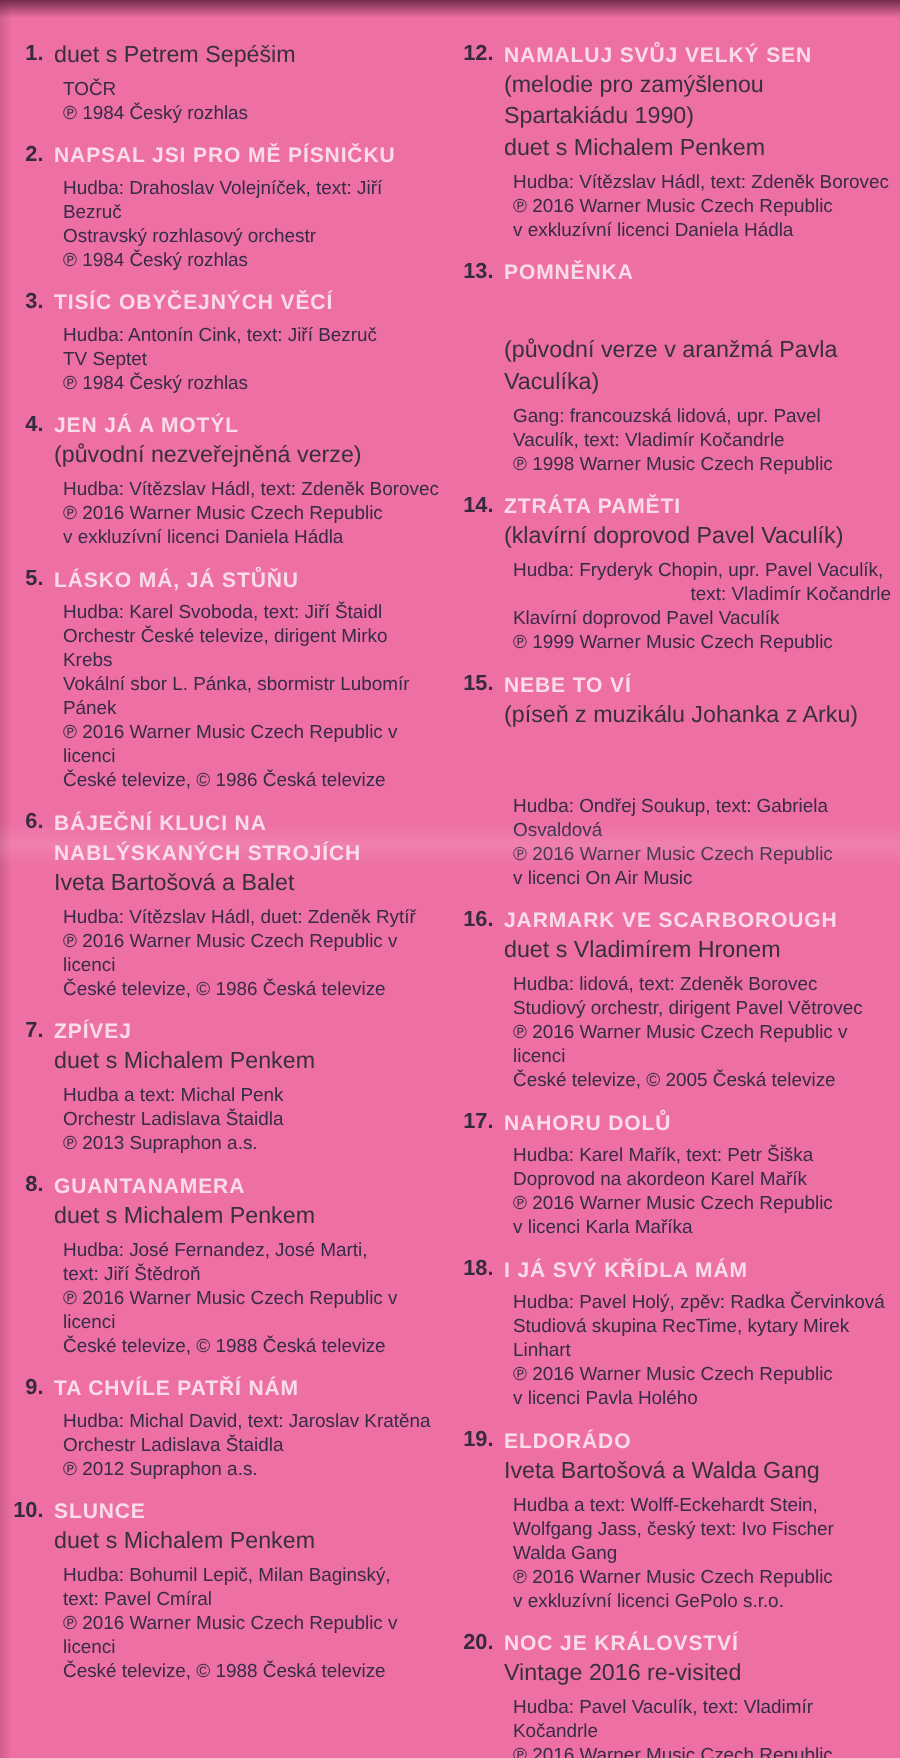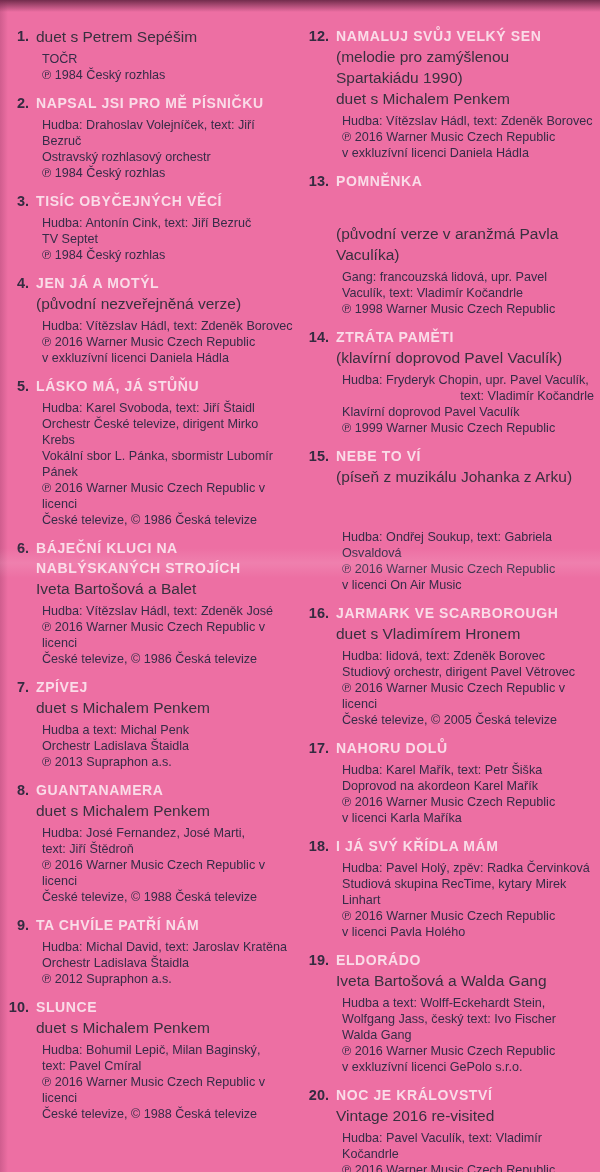--- a/index.html
+++ b/index.html
@@ -150,21 +150,21 @@
               <div class="credit-line" style="color: rgb(54, 44, 72);">České televize, © 1986 Česká televize</div>
             </div>
           </div>
         </div>
         <div class="track">
           <div class="num" style="color: rgb(52, 43, 64);">6.</div>
           <div class="body">
             <div class="title" style="color: rgb(250, 220, 232);">BÁJEČNÍ KLUCI NA NABLÝSKANÝCH STROJÍCH</div>
             <div class="sub" style="color: rgb(57, 48, 63);">Iveta Bartošová a Balet</div>
             <div class="credits">
-              <div class="credit-line" style="color: rgb(54, 44, 72);">Hudba: Vítězslav Hádl, text: Zdeněk José</div>
+              <div class="credit-line" style="color: rgb(54, 44, 72);">Hudba: Vítězslav Hádl, duet: Zdeněk Rytíř</div>
               <div class="credit-line" style="color: rgb(54, 44, 72);">℗ 2016 Warner Music Czech Republic v licenci</div>
               <div class="credit-line" style="color: rgb(54, 44, 72);">České televize, © 1986 Česká televize</div>
             </div>
           </div>
         </div>
         <div class="track">
           <div class="num" style="color: rgb(52, 43, 64);">7.</div>
           <div class="body">
             <div class="title" style="color: rgb(250, 220, 232);">ZPÍVEJ</div>
             <div class="sub" style="color: rgb(57, 48, 63);">duet s Michalem Penkem</div>

